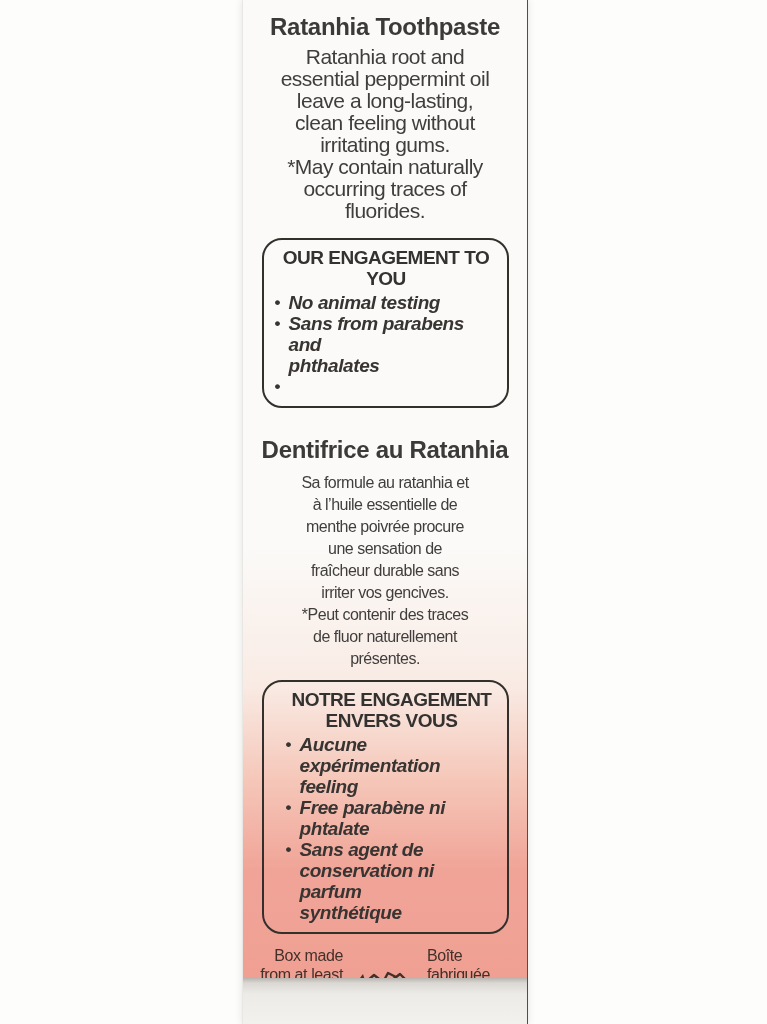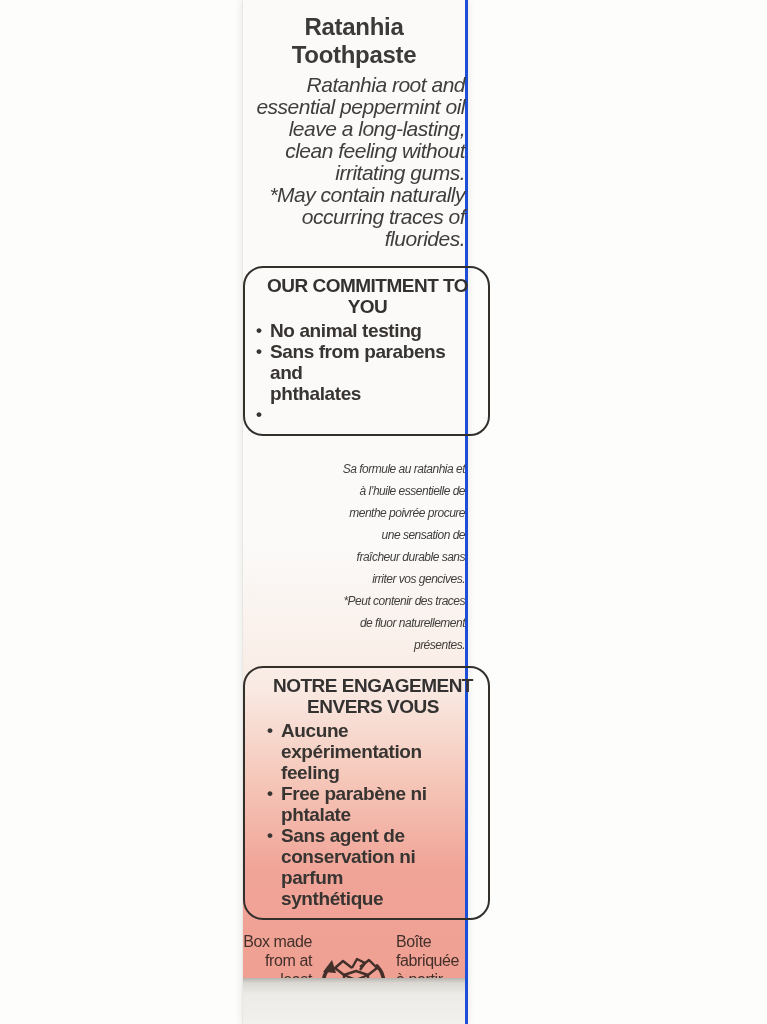--- a/index.html
+++ b/index.html
@@ -3,64 +3,63 @@
 <meta charset="utf-8">
 <style>
   html,body{margin:0;padding:0;}
   body{
     width:767px;height:1024px;position:relative;overflow:hidden;
     background:#fdfdfc;
     font-family:"Liberation Sans","DejaVu Sans",sans-serif;
     -webkit-font-smoothing:antialiased;
   }
   .panel{
-    position:absolute;left:242px;top:0;width:226px;height:1024px;
+    position:absolute;left:242px;top:0;width:286px;height:1024px;
     display:flex;flex-direction:column;
     box-shadow:0 0 7px rgba(70,62,55,.14);
-    border-left:1px solid #e9e7e3;border-right:3px solid #1d4ed8;
+    border-left:1px solid #e9e7e3;border-right:1px solid #1d4ed8;
     box-sizing:border-box;
   }
   .panel-main{
     height:978px;box-sizing:border-box;padding-top:13px;
     background:linear-gradient(180deg,
       #fbfaf8 0%, #fbfaf8 56%,
       #f9ebe4 70%, #f5c6b8 80%,
       #f0a497 89%, #efa093 100%);
     color:#3a3836;
   }
   .title{
     font-size:24px;font-weight:bold;text-align:center;
     letter-spacing:-0.3px;color:#3b3a39;line-height:28px;
   }
   .para{
-    text-align:right;font-size:21px;line-height:22px;
+    text-align:center;font-size:21px;line-height:22px;
     letter-spacing:-0.5px;white-space:pre-line;margin-top:5px;
     color:#403e3c;
-    font-style:italic;
   }
-  .fr-section .para{font-size:12px;line-height:22px;margin-top:22px;}
+  .fr-section .para{font-size:16px;line-height:22px;margin-top:8px;}
   .commit-box{
     width:247px;margin:0 auto;box-sizing:border-box;
     border:2px solid #33302c;border-radius:20px;
     padding:7px 9px 9px 11px;background:transparent;
   }
   .commit-box.en{margin-top:16px;}
   .commit-box.fr{margin-top:10px;padding-left:22px;}
   .commit-heading{
     text-align:center;font-weight:bold;font-size:19px;line-height:21px;
     letter-spacing:-0.5px;white-space:pre-line;color:#343230;
   }
   .commit-list{
     list-style:none;margin:3px 0 0 0;padding:0;
     font-weight:bold;font-size:19px;line-height:21px;letter-spacing:-0.4px;
     color:#373432;
   }
   .commit-list li{display:flex;align-items:flex-start;}
   .bullet{flex:none;width:14px;font-size:17px;line-height:21px;}
-  .li-text{white-space:pre-line;}
+  .li-text{white-space:pre-line;font-style:italic;}
   .fr-section .title{margin-top:28px;}
   .recycle-row{
     margin-top:12px;display:flex;justify-content:center;
     align-items:flex-start;gap:5px;color:#43302a;
   }
   .rc-col{width:112px;font-size:16px;line-height:19px;letter-spacing:-0.4px;}
   .rc-en{text-align:right;}
   .rc-fr{text-align:left;}
   .rc-lines{white-space:pre-line;}
   .rc-pct{font-size:30px;font-weight:bold;line-height:30px;margin:2px 0 1px;}
@@ -82,39 +81,40 @@
       <div class="para">Ratanhia root and
 essential peppermint oil
 leave a long-lasting,
 clean feeling without
 irritating gums.
 *May contain naturally
 occurring traces of
 fluorides.</div>
 
       <div class="commit-box en">
-        <div class="commit-heading">OUR COMMITMENT TO YOU</div>
+        <div class="commit-heading">OUR ENGAGEMENT TO YOU</div>
         <ul class="commit-list">
           <li>
             <span class="bullet">•</span>
             <span class="li-text">No animal testing</span>
           </li>
           <li>
             <span class="bullet">•</span>
             <span class="li-text">Sans from parabens and
 phthalates</span>
           </li>
           <li>
             <span class="bullet">•</span>
           </li>
         </ul>
       </div>
     </section>
 
     <section class="fr-section">
+      <div class="title">Dentifrice au Ratanhia</div>
       <div class="para">Sa formule au ratanhia et
 à l’huile essentielle de
 menthe poivrée procure
 une sensation de
 fraîcheur durable sans
 irriter vos gencives.
 *Peut contenir des traces
 de fluor naturellement
 présentes.</div>
 

